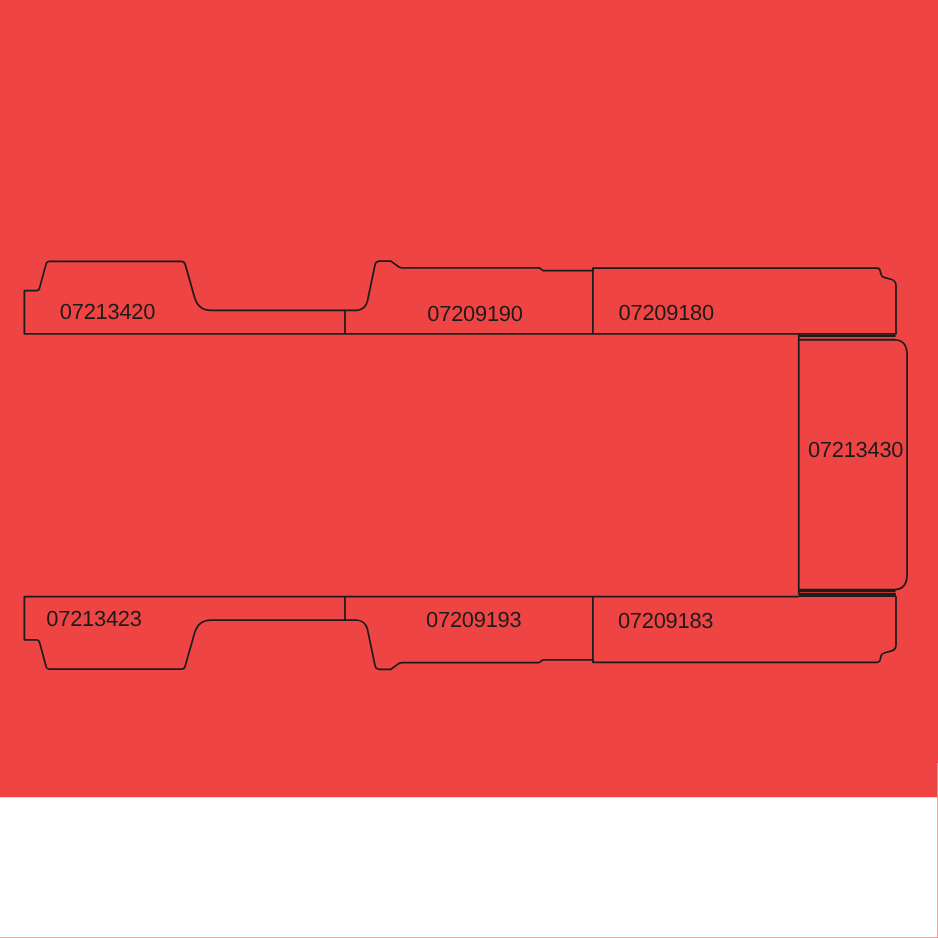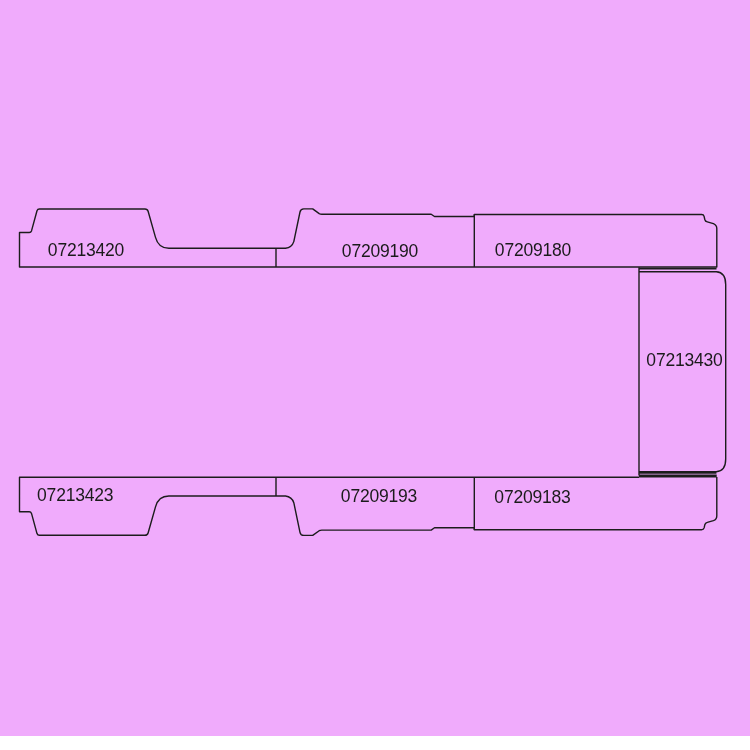--- a/index.html
+++ b/index.html
@@ -1,16 +1,16 @@
 <!DOCTYPE html>
 <html><head>
 <meta charset="utf-8">
 <style>
   html,body{margin:0;padding:0;background:#ffffff;}
-  .wrap{width:750px;height:736px;background:#f0abfc;}
+  .wrap{width:750px;height:638px;background:#ef4444;}
   text{font-family:"Liberation Sans",sans-serif;font-size:17.5px;letter-spacing:-0.2px;fill:#1b1b1b;text-anchor:middle;}
   svg{transform:translateZ(0);}
 </style>
 </head>
 <body>
 <div class="wrap">
 <svg width="750" height="750" viewBox="0 0 750 750" fill="none" stroke="#1c1c1c" stroke-width="1.4" stroke-linejoin="round" stroke-linecap="butt">
 
   <path d="M19.5 267 L19.5 232.5 L29.2 232.5 Q30.9 232.5 31.5 230.9 L37 210.7 Q37.6 209 39.4 209 L145 209 Q147.4 209 148.1 211.3 L155.5 237.4 Q158.4 248.3 168.8 248.3 L285.5 248.3 Q291.8 247.6 293.8 241.6 L300 212 Q300.6 208.9 303.8 208.9 L312.7 208.9 L319.2 213.6 Q320.4 214.2 321.8 214.2 L431.2 214.2 L434.5 216.5 L474.3 216.5 L474.3 214.5 L701.6 214.5 Q703.6 214.5 704.1 216.4 L704.8 219.5 Q705.3 221.4 707.3 221.9 L713.4 223.6 Q716.8 224.9 716.8 228.6 L716.8 267 Z"></path>
 

